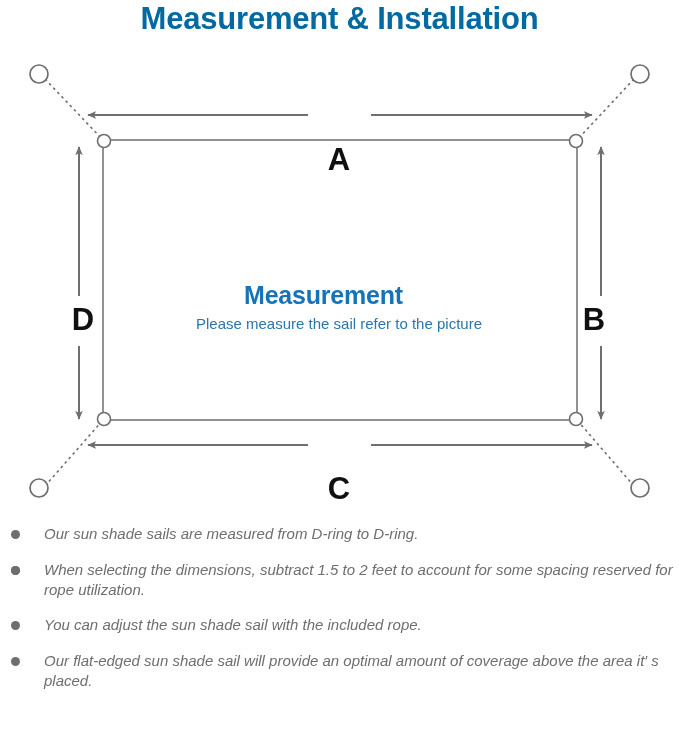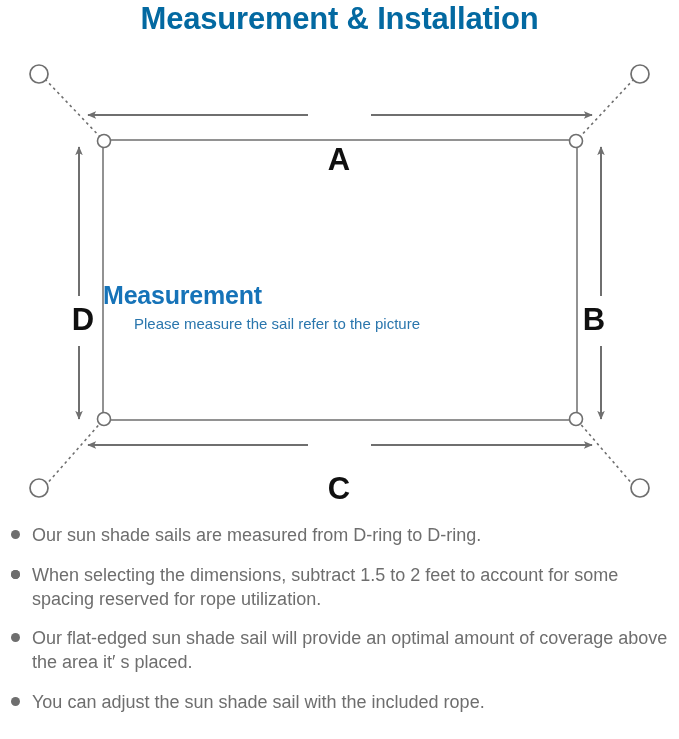--- a/index.html
+++ b/index.html
@@ -60,20 +60,21 @@
   .dim-a { left: 310px; top: 98px; width: 58px; }
   .dim-c { left: 310px; top: 427px; width: 58px; }
   .dim-d { left: 57px;  top: 258px; width: 52px; }
   .dim-b { left: 568px; top: 258px; width: 52px; }
 
   .sail-caption {
     position: absolute;
     left: 103px;
     top: 236px;
     width: 441px;
+    text-align: center;
   }
   .sail-caption .sail-title {
     font-size: 25px;
     font-weight: bold;
     color: #1673b8;
     line-height: 1.1;
     letter-spacing: -0.2px;
   }
   .sail-caption .sail-sub {
     margin-top: 5px;
@@ -85,26 +86,27 @@
 
   
   .notes {
     position: absolute;
     left: 0;
     top: 524px;
     width: 679px;
   }
   .note-item {
     position: relative;
-    padding-left: 32px;
+    padding-left: 44px;
     margin-bottom: 16px;
     color: #6e6e6e;
-    font-size: 18px;
+    font-size: 15px;
     line-height: 1.32;
     font-family: "Liberation Sans", sans-serif;
+    font-style: italic;
   }
   .note-item:last-child { margin-bottom: 0; }
   .note-bullet {
     position: absolute;
     left: 11px;
     top: 6px;
     width: 9px;
     height: 9px;
     border-radius: 50%;
     background: #6e6e6e;
@@ -185,21 +187,21 @@
     </div>
     <div class="note-item">
       <span class="note-bullet"></span>
     </div>
     <div class="note-item">
       <span class="note-bullet"></span>
       <span>When selecting the dimensions, subtract 1.5 to 2 feet to account for some spacing reserved for rope utilization.</span>
     </div>
     <div class="note-item">
       <span class="note-bullet"></span>
+      <span>You can adjust the sun shade sail with the included rope.</span>
+    </div>
+    <div class="note-item">
+      <span class="note-bullet"></span>
       <span>Our flat-edged sun shade sail will provide an optimal amount of coverage above the area it′ s placed.</span>
     </div>
-    <div class="note-item">
-      <span class="note-bullet"></span>
-      <span>You can adjust the sun shade sail with the included rope.</span>
-    </div>
   </div>
 
 </div>
 
 </body></html>

